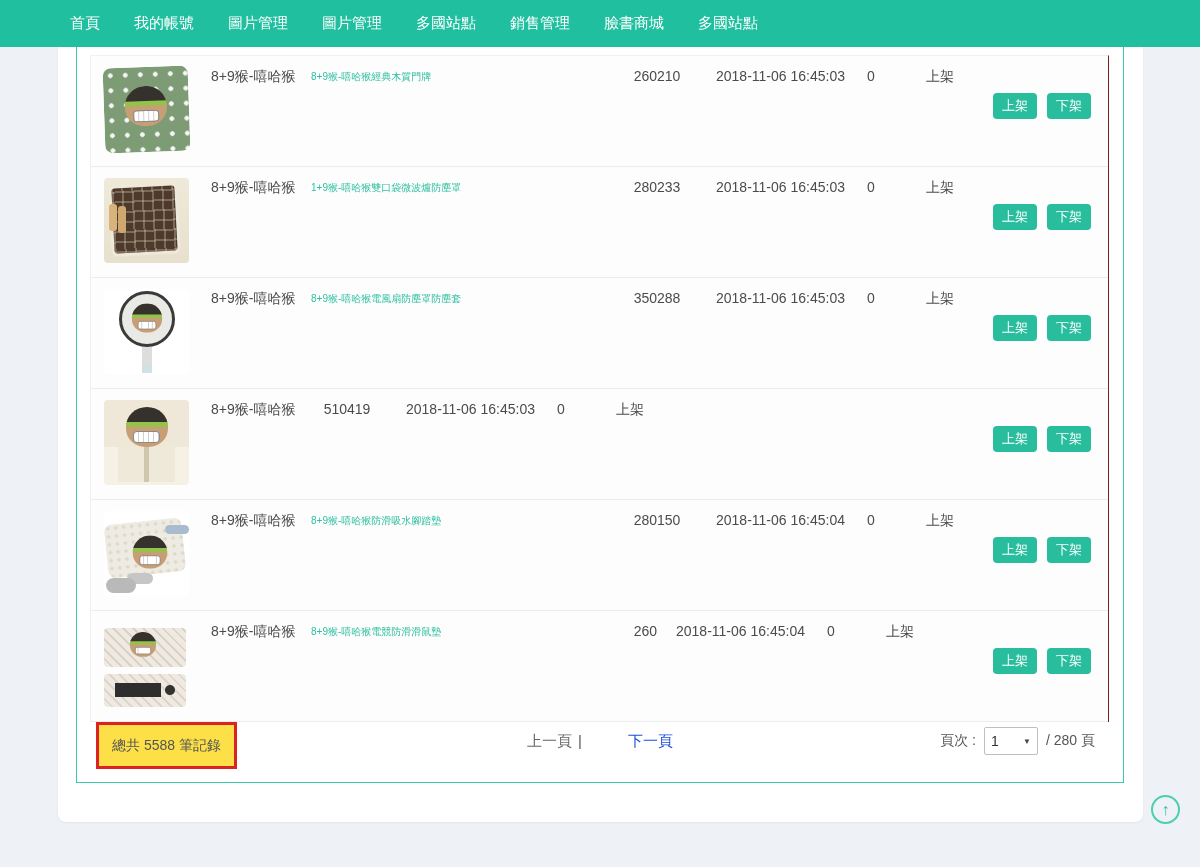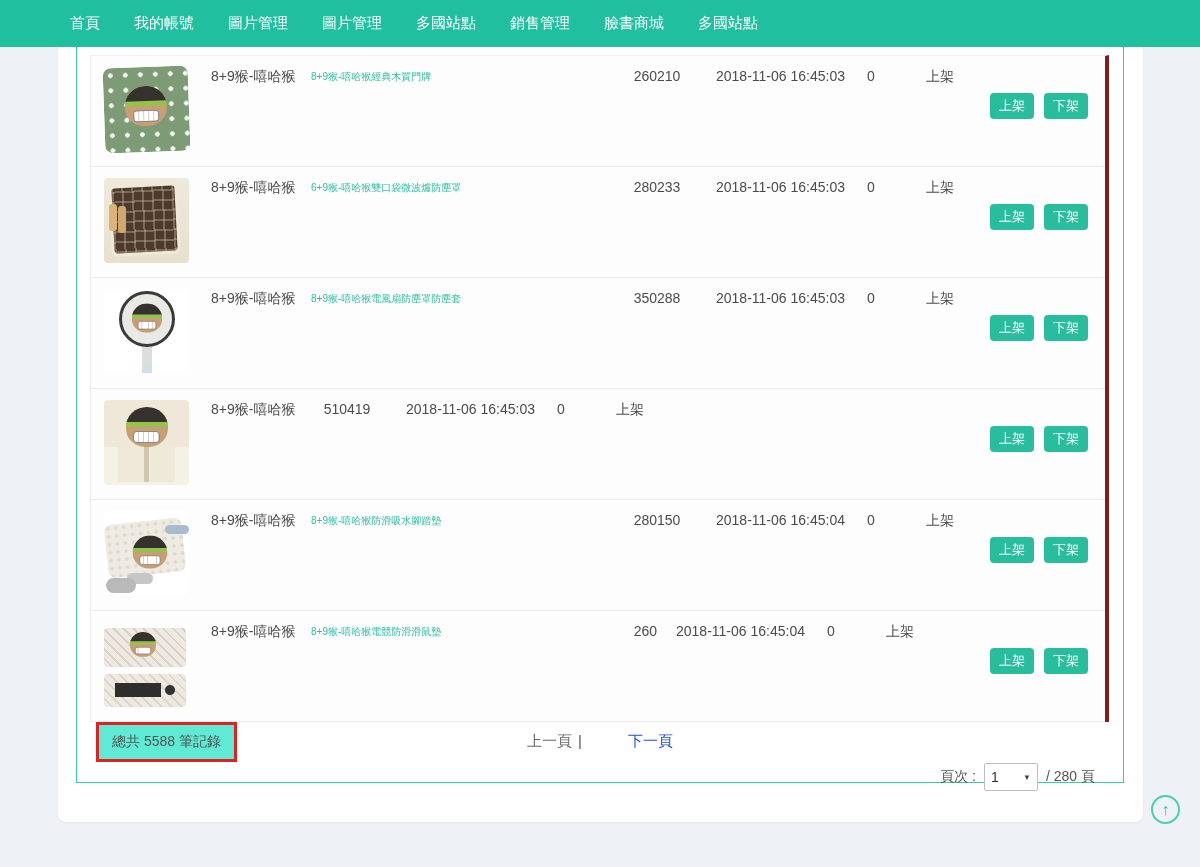--- a/index.html
+++ b/index.html
@@ -28,21 +28,21 @@
     background:#ffffff; border-radius:0 0 8px 8px;
     box-shadow:0 1px 3px rgba(0,0,0,.05);
   }
   .tealbox {
     position:absolute; left:18px; top:0; width:1048px; height:736px;
     border:1px solid #3acaa8; border-top:none;
   }
   
   .ptable {
     position:absolute; left:13px; top:8px; width:1019px;
-    border-left:1px solid #f0f0f0; border-right:4px solid #7f1d1d;
+    border-left:1px solid #f0f0f0; border-right:1px solid #7f1d1d;
     border-top:1px solid #f0f0f0;
     background:#fdfdfe;
   }
   .trow {
     height:111px; border-bottom:1px solid #ececec;
     display:flex; position:relative;
   }
   .cell { font-size:14px; color:#4b4b4b; padding-top:12px; }
   .cimg   { width:120px; padding:11px 0 0 13px; }
   .cbrand { width:100px; }
@@ -103,34 +103,34 @@
     background:repeating-linear-gradient(45deg,#efe9e2 0 5px,#d9d2c6 5px 7px); }
   .img5::after { content:""; position:absolute; top:52px; left:0; right:3px; height:33px;
     border-radius:4px;
     background:linear-gradient(#2e2e2e,#2e2e2e) 11px 9px/46px 14px no-repeat,
                radial-gradient(circle at 66px 16px,#333 4.5px,transparent 5.5px),
                repeating-linear-gradient(45deg,#efe9e2 0 5px,#ddd6ca 5px 7px); }
   .img5 .monkey { top:10px; left:26px; transform:scale(.62); transform-origin:top left; }
   
   .tfoot { position:absolute; left:0; right:0; top:674px; height:62px; }
   .total-box {
-    position:absolute; left:19px; top:1px; height:40px;
+    position:absolute; left:19px; top:1px; height:47px;
     border:3px solid #dd2222; display:flex; align-items:center;
-    padding:0 13px; font-size:14px; color:#555; background:#5eead4;
+    padding:0 13px; font-size:14px; color:#555; background:#fde047;
   }
   .pager-center {
     position:absolute; left:0; right:0; top:11px; text-align:center;
     font-size:15px; color:#666;
   }
   .pager-center .prev { color:#666; cursor:pointer; }
   .pager-center .sep { color:#555; margin:0 6px; }
   .pager-center .next { color:#1d4ed8; cursor:pointer;margin-left:40px; }
   .pager-right {
     position:absolute; right:28px; top:6px; display:flex; align-items:center;
-    font-size:14px; color:#555; gap:8px;margin-top:36px;
+    font-size:14px; color:#555; gap:8px;
   }
   .pageselect {
     width:54px; height:28px; border:1px solid #bfbfbf; border-radius:2px;
     background:#fff; display:flex; align-items:center; justify-content:space-between;
     padding:0 6px; font-size:14px; color:#333; cursor:pointer;
   }
   .pageselect .arrow { font-size:8px; color:#444; }
   
   .scrolltop {
     position:absolute; left:1151px; top:795px; width:29px; height:29px;
@@ -178,21 +178,21 @@
       <button class="btn">下架</button>
     </div>
   </div>
 
   <div class="trow">
     <div class="cell cimg">
       <div class="pimg img1" aria-label="brown plaid microwave dust cover with wooden utensils"></div>
     </div>
     <div class="cell cbrand">8+9猴-嘻哈猴</div>
     <div class="cell clink">
-      <a class="plink">6+9猴-嘻哈猴雙口袋微波爐防塵罩</a>
+      <a class="plink">1+9猴-嘻哈猴雙口袋微波爐防塵罩</a>
     </div>
     <div class="cell cp1">280</div>
     <div class="cell cp2">233</div>
     <div class="cell cdate">2018-11-06 16:45:03</div>
     <div class="cell czero">0</div>
     <div class="cell cstatus">上架</div>
     <div class="btns">
       <button class="btn">上架</button>
       <button class="btn">下架</button>
     </div>

